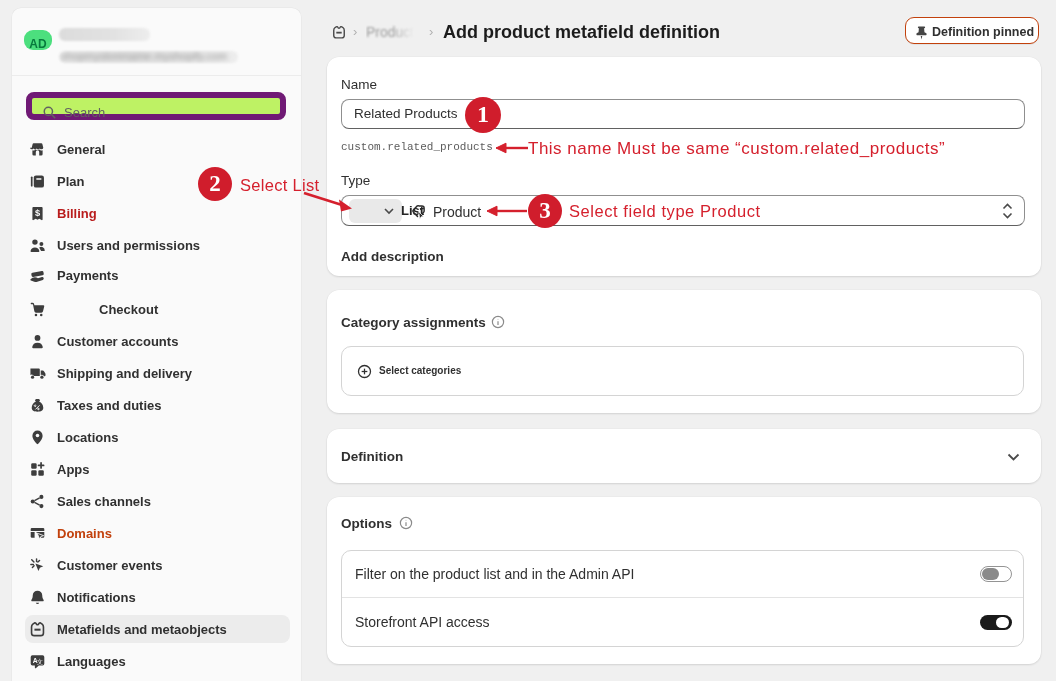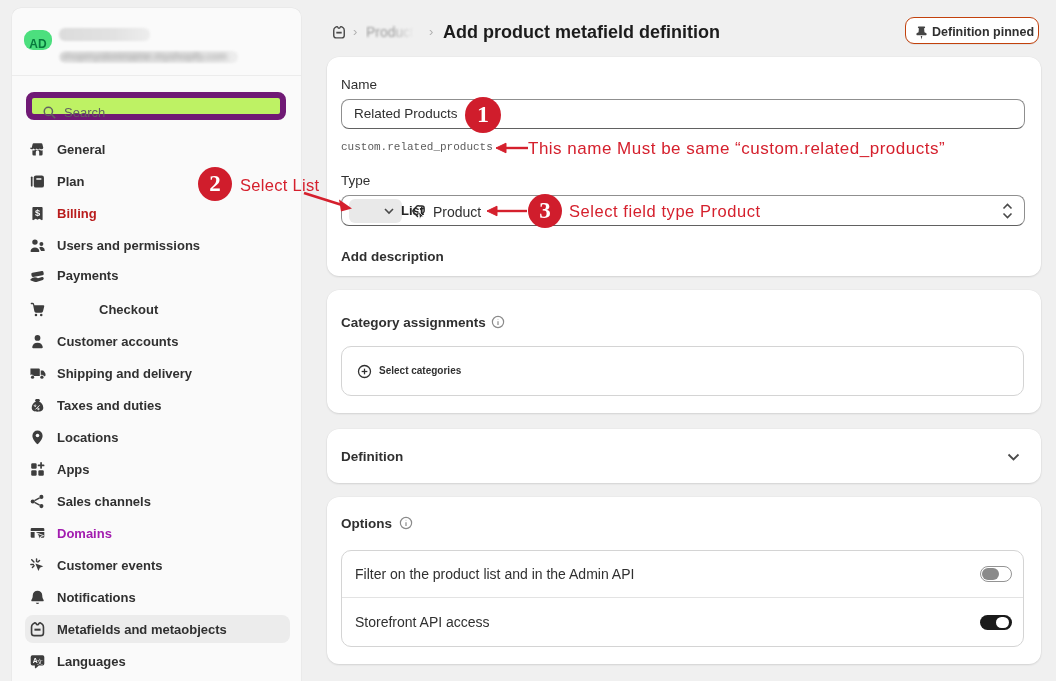--- a/index.html
+++ b/index.html
@@ -102,21 +102,21 @@
         <circle cx="14.6" cy="15.4" r="2.4" fill="#3d3d3d"></circle>
         <path d="M6.5 8.9 L12.5 5.7 M6.5 11.1 L12.5 14.3" stroke="#3d3d3d" stroke-width="1.7"></path>
       </svg>
       <div class="abs" style="left:45px; top:486px; font-size:13px; font-weight:600; color:#303030;">Sales channels</div>
       <svg class="abs" style="left:17px; top:516.5px;" width="17" height="17" viewBox="0 0 20 20">
         <path d="M3.4 3.4 h13.2 a1.4 1.4 0 0 1 1.4 1.4 V7 H2 V4.8 a1.4 1.4 0 0 1 1.4 -1.4 Z" fill="#3d3d3d"></path>
         <path d="M2 8.2 v5.4 a1.4 1.4 0 0 0 1.4 1.4 h3.2 v-6.8 Z" fill="#3d3d3d"></path>
         <path d="M8.4 8.2 H18 v5.4 a1.4 1.4 0 0 1 -1.4 1.4 h-2.2 Z M8.4 15 h3.2" fill="#3d3d3d"></path>
         <path d="M9.6 9.6 l7.6 2.9 -3.3 1.1 -1.2 3.3 Z" fill="#3d3d3d" stroke="#fafafa" stroke-width="1"></path>
       </svg>
-      <div class="abs" style="left:45px; top:518px; font-size:13px; font-weight:600; color:#a21caf;">Domains</div>
+      <div class="abs" style="left:45px; top:518px; font-size:13px; font-weight:600; color:#c2410c;">Domains</div>
       <svg class="abs" style="left:17px; top:548.5px;" width="17" height="17" viewBox="0 0 20 20">
         <path d="M7.5 7.5 l9.3 3.5 -4 1.6 -1.7 4 Z" fill="#3d3d3d"></path>
         <path d="M3.2 3.2 l2.6 2.6 M8.9 2.2 v3 M2.2 8.9 h3 M4 12.4 l2 -2 M12.4 4 l-2 2" stroke="#3d3d3d" stroke-width="1.7" stroke-linecap="round"></path>
       </svg>
       <div class="abs" style="left:45px; top:550px; font-size:13px; font-weight:600; color:#303030;">Customer events</div>
       <svg class="abs" style="left:17px; top:580.5px;" width="17" height="17" viewBox="0 0 20 20">
         <path d="M10 2 a5.6 5.6 0 0 1 5.6 5.6 c0 2.5 0.7 4 1.5 5 a1.1 1.1 0 0 1 -0.9 1.8 H3.8 a1.1 1.1 0 0 1 -0.9 -1.8 c0.8 -1 1.5 -2.5 1.5 -5 A5.6 5.6 0 0 1 10 2 Z" fill="#3d3d3d"></path>
         <path d="M8 16.2 a2.1 2.1 0 0 0 4 0 Z" fill="#3d3d3d"></path>
       </svg>
       <div class="abs" style="left:45px; top:582px; font-size:13px; font-weight:600; color:#303030;">Notifications</div>

